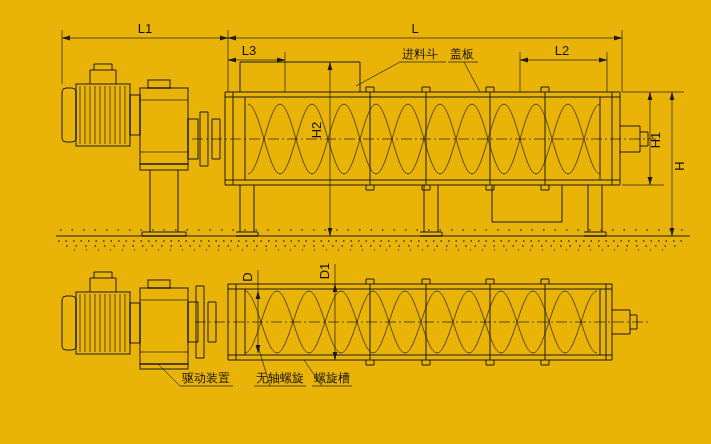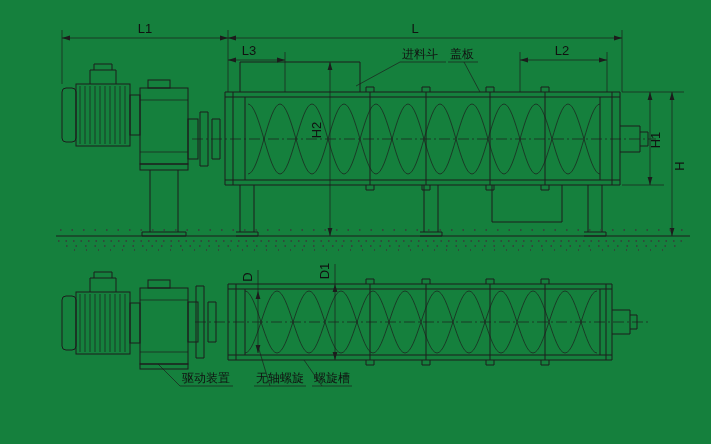--- a/index.html
+++ b/index.html
@@ -1,16 +1,16 @@
 <!DOCTYPE html>
 <html><head>
 <meta charset="utf-8">
 <style>
   html,body{margin:0;padding:0;background:#ffffff;}
-  .frame{position:relative;width:711px;height:444px;background:#15803d;overflow:hidden;
+  .frame{position:relative;width:711px;height:444px;background:#eab308;overflow:hidden;
          font-family:"Liberation Sans","DejaVu Sans",sans-serif;}
   svg{display:block;}
   .ln{stroke:#1c1c1c;stroke-width:1;fill:none;}
   .tn{stroke:#1c1c1c;stroke-width:0.7;fill:none;}
   .cl{stroke:#1c1c1c;stroke-width:0.7;fill:none;stroke-dasharray:11 3 2 3;}
   .ar{fill:#1c1c1c;stroke:none;}
   .soil{stroke:#3a3a3a;stroke-width:1.4;fill:none;}
   text{font-family:"Liberation Sans","DejaVu Sans",sans-serif;fill:#111;}
   .dim-t{font-size:13px;}
   .cjk-t{font-size:12px;}

